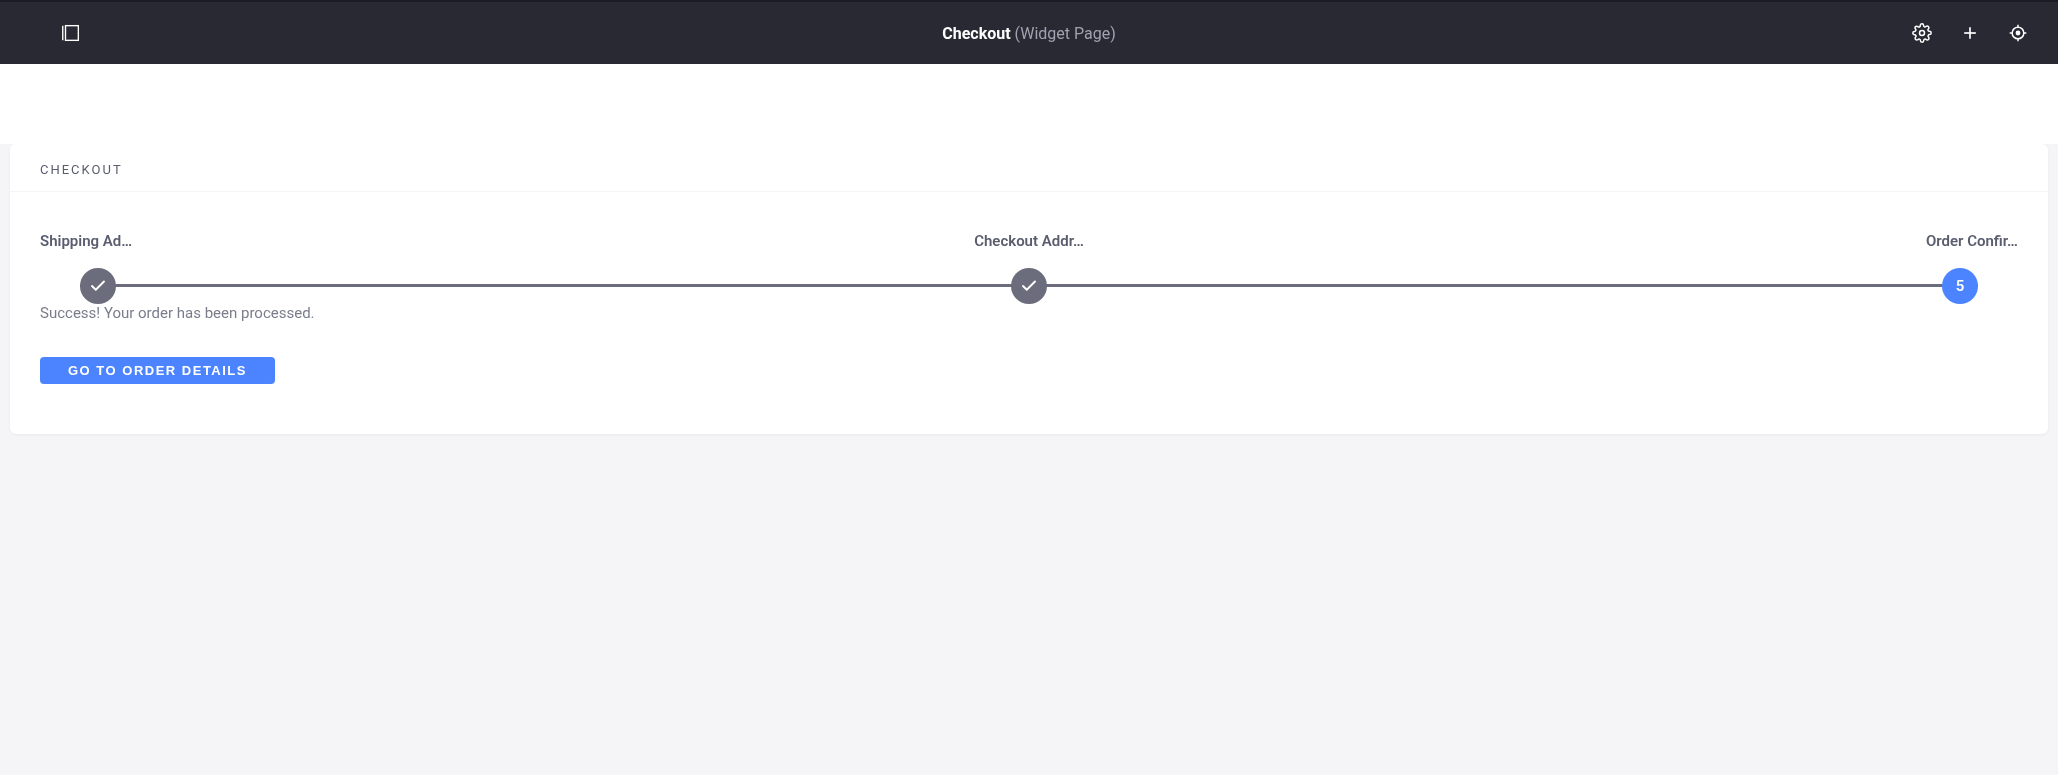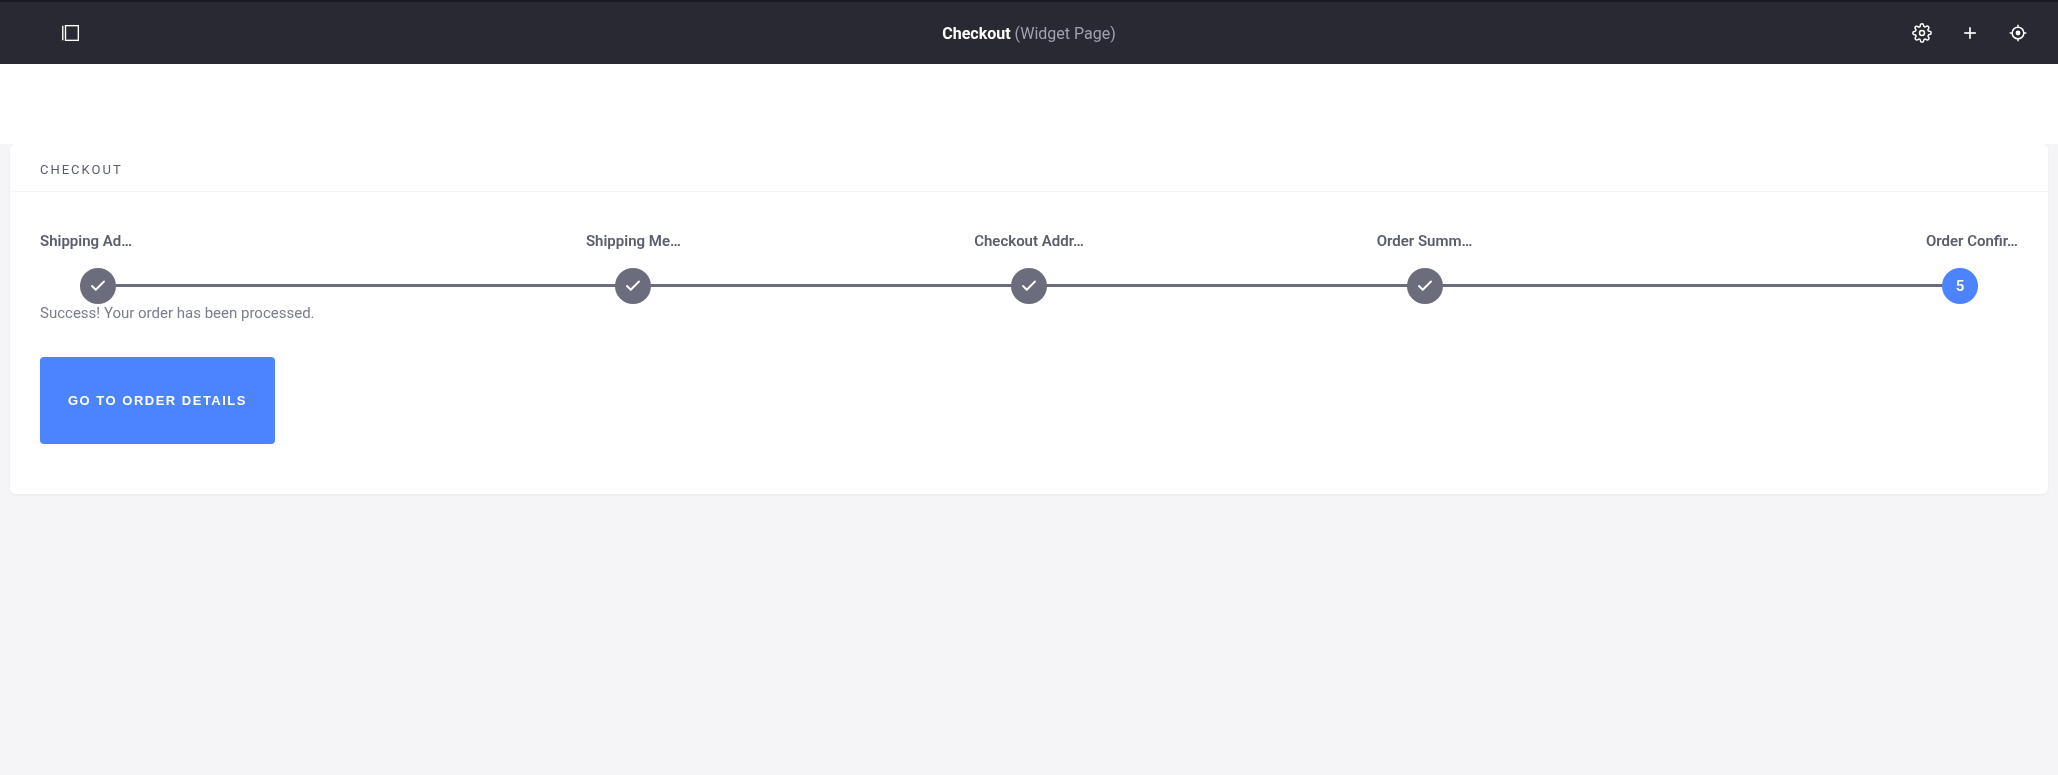--- a/index.html
+++ b/index.html
@@ -172,21 +172,21 @@
     .success-text {
       font-size: 15px;
       color: #7a7d8c;
       margin-bottom: 35px;
     }
     
     .primary-btn {
       background: #4c84ff;
       color: #fff;
       border: none;
-      padding: 36px 28px;
+      padding: 6px 28px;
       font-size: 13px;
       font-weight: 700;
       letter-spacing: 1.5px;
       border-radius: 4px;
       cursor: pointer;
     }
     
     
     .steps-row {
       display: flex;
@@ -288,52 +288,32 @@
             <div class="step-label">Shipping Ad…</div>
             <div class="circle-wrap">
               <div class="step-circle done">
                 <svg viewBox="0 0 24 24" fill="none" stroke="currentColor" stroke-width="2.5" stroke-linecap="round" stroke-linejoin="round">
                   <polyline points="20 6 9 17 4 12"></polyline>
                 </svg>
               </div>
             </div>
           </div>
 
-          <div class="step-block mid">
-            <div class="step-label">Shipping Me…</div>
-            <div class="circle-wrap">
-              <div class="step-circle done">
-                <svg viewBox="0 0 24 24" fill="none" stroke="currentColor" stroke-width="2.5" stroke-linecap="round" stroke-linejoin="round">
-                  <polyline points="20 6 9 17 4 12"></polyline>
-                </svg>
-              </div>
-            </div>
-          </div>
 
           <div class="step-block mid">
             <div class="step-label">Checkout Addr…</div>
             <div class="circle-wrap">
               <div class="step-circle done">
                 <svg viewBox="0 0 24 24" fill="none" stroke="currentColor" stroke-width="2.5" stroke-linecap="round" stroke-linejoin="round">
                   <polyline points="20 6 9 17 4 12"></polyline>
                 </svg>
               </div>
             </div>
           </div>
 
-          <div class="step-block mid">
-            <div class="step-label">Order Summ…</div>
-            <div class="circle-wrap">
-              <div class="step-circle done">
-                <svg viewBox="0 0 24 24" fill="none" stroke="currentColor" stroke-width="2.5" stroke-linecap="round" stroke-linejoin="round">
-                  <polyline points="20 6 9 17 4 12"></polyline>
-                </svg>
-              </div>
-            </div>
-          </div>
 
           <div class="step-block last">
             <div class="step-label">Order Confir…</div>
             <div class="circle-wrap">
               <div class="step-circle active">5</div>
             </div>
           </div>
 
         </div>
       </div>

